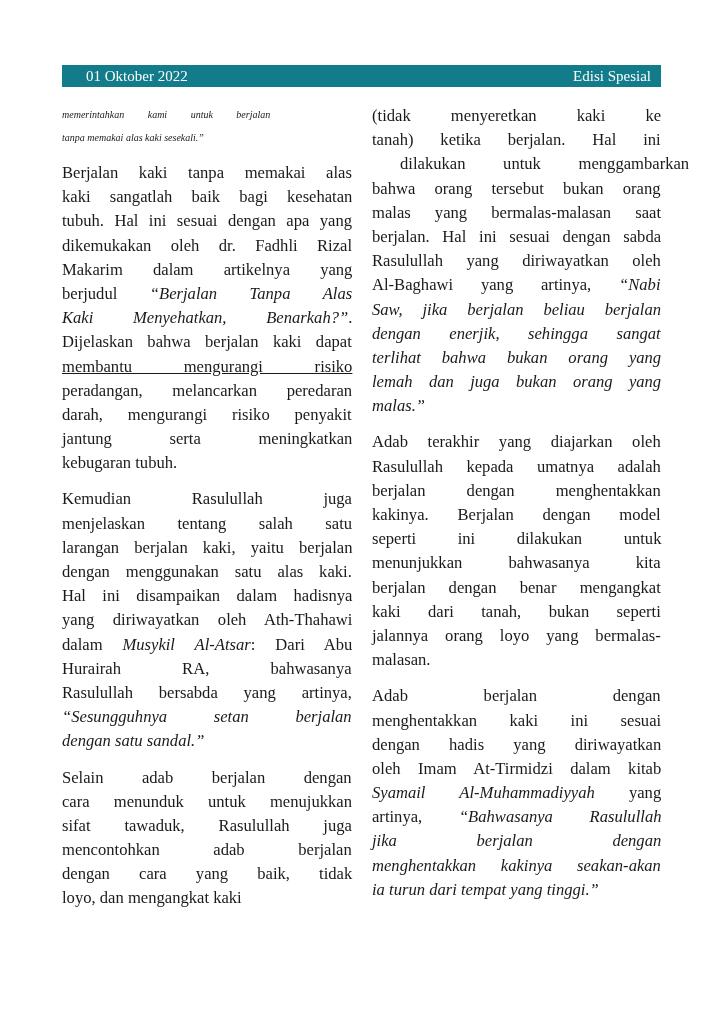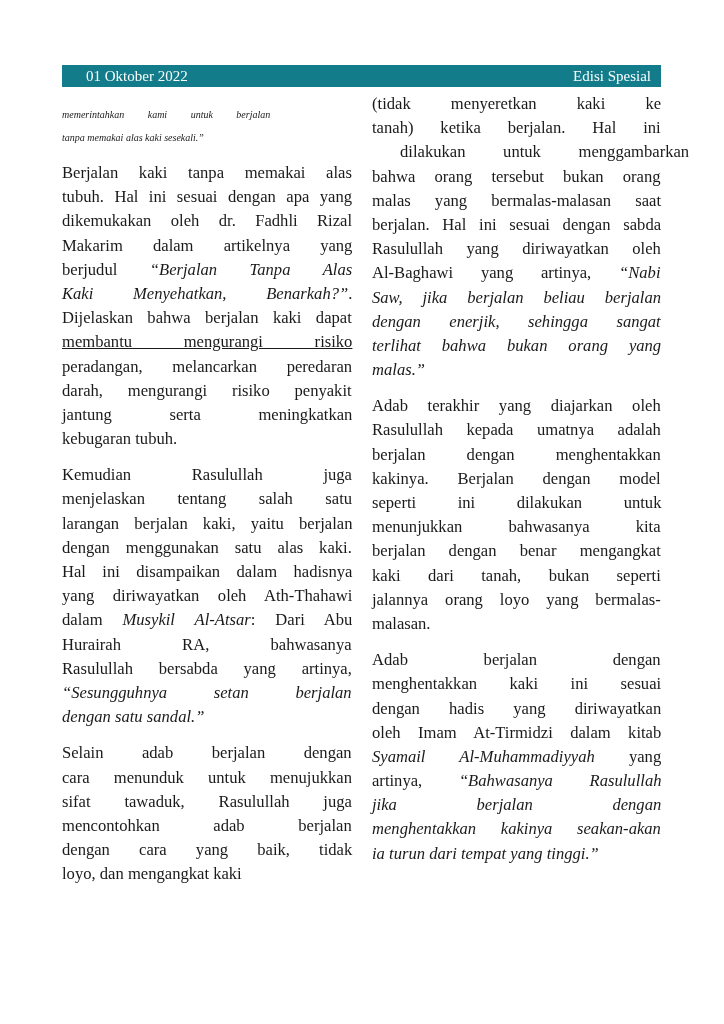--- a/index.html
+++ b/index.html
@@ -29,21 +29,21 @@
     padding: 0 10px 0 24px;
     display: flex;
     justify-content: space-between;
     align-items: center;
   }
   .column {
     position: absolute;
     top: 104px;
   }
   .col-left { left: 62px; width: 290px; }
-  .col-right { left: 372px; width: 289px; top: 92px; }
+  .col-right { left: 372px; width: 289px; top: 104px; }
 
   .para {
     margin: 0 0 12px 0;
   }
   .line {
     display: block;
     font-size: 16.6px;
     line-height: 24.2px;
     height: 24.2px;
     white-space: nowrap;
@@ -69,20 +69,21 @@
   <span>Edisi Spesial</span>
 </div>
 
 <div class="column col-left">
     <div class="para quote-cont">
       <span class="line" style="white-space: nowrap; display: block; text-align-last: left; word-spacing: 21px;"><span class="it">memerintahkan kami untuk berjalan</span></span>
       <span class="line last" style="white-space: nowrap;"><span class="it">tanpa memakai alas kaki sesekali.”</span></span>
     </div>
     <div class="para">
       <span class="line" style="white-space: nowrap; display: block; text-align-last: left; word-spacing: 16.5px;"><span>Berjalan kaki tanpa memakai alas</span></span>
+      <span class="line" style="white-space: nowrap; display: block; text-align-last: left; word-spacing: 15px;"><span>kaki sangatlah baik bagi kesehatan</span></span>
       <span class="line" style="white-space: nowrap; display: block; text-align-last: left; word-spacing: 6.33333px;"><span>tubuh. Hal ini sesuai dengan apa yang</span></span>
       <span class="line" style="white-space: nowrap; display: block; text-align-last: left; word-spacing: 15.25px;"><span>dikemukakan oleh dr. Fadhli Rizal</span></span>
       <span class="line" style="white-space: nowrap; display: block; text-align-last: left; word-spacing: 26px;"><span>Makarim dalam artikelnya yang</span></span>
       <span class="line" style="white-space: nowrap; display: block; text-align-last: left; word-spacing: 28.3333px;"><span>berjudul </span><span class="it">“Berjalan Tanpa Alas</span></span>
       <span class="line" style="white-space: nowrap; display: block; text-align-last: left; word-spacing: 35.5px;"><span class="it">Kaki Menyehatkan, Benarkah?”</span><span>.</span></span>
       <span class="line" style="white-space: nowrap; display: block; text-align-last: left; word-spacing: 10.25px;"><span>Dijelaskan bahwa berjalan kaki dapat</span></span>
       <span class="line" style="white-space: nowrap; display: block; text-align-last: left; word-spacing: 47.5px; text-decoration: underline;"><span>membantu mengurangi risiko</span></span>
       <span class="line" style="white-space: nowrap; display: block; text-align-last: left; word-spacing: 25.5px;"><span>peradangan, melancarkan peredaran</span></span>
       <span class="line" style="white-space: nowrap; display: block; text-align-last: left; word-spacing: 20.6667px;"><span>darah, mengurangi risiko penyakit</span></span>
       <span class="line" style="white-space: nowrap; display: block; text-align-last: left; word-spacing: 53.5px;"><span>jantung serta meningkatkan</span></span>
@@ -116,20 +117,21 @@
       <span class="line" style="white-space: nowrap; display: block; text-align-last: left; word-spacing: 22.75px;"><span>tanah) ketika berjalan. Hal ini</span></span>
       <span class="line" style="white-space: nowrap; display: block; text-align-last: left; word-spacing: 33.5px; margin-left: 28px;"><span>dilakukan untuk menggambarkan</span></span>
       <span class="line" style="white-space: nowrap; display: block; text-align-last: left; word-spacing: 15px;"><span>bahwa orang tersebut bukan orang</span></span>
       <span class="line" style="white-space: nowrap; display: block; text-align-last: left; word-spacing: 20px;"><span>malas yang bermalas-malasan saat</span></span>
       <span class="line" style="white-space: nowrap; display: block; text-align-last: left; word-spacing: 8.6px;"><span>berjalan. Hal ini sesuai dengan sabda</span></span>
       <span class="line" style="white-space: nowrap; display: block; text-align-last: left; word-spacing: 19.3333px;"><span>Rasulullah yang diriwayatkan oleh</span></span>
       <span class="line" style="white-space: nowrap; display: block; text-align-last: left; word-spacing: 23.6667px;"><span>Al-Baghawi yang artinya, </span><span class="it">“Nabi</span></span>
       <span class="line" style="white-space: nowrap; display: block; text-align-last: left; word-spacing: 15.75px;"><span class="it">Saw, jika berjalan beliau berjalan</span></span>
       <span class="line" style="white-space: nowrap; display: block; text-align-last: left; word-spacing: 24.3333px;"><span class="it">dengan enerjik, sehingga sangat</span></span>
       <span class="line" style="white-space: nowrap; display: block; text-align-last: left; word-spacing: 16.75px;"><span class="it">terlihat bahwa bukan orang yang</span></span>
+      <span class="line" style="white-space: nowrap; display: block; text-align-last: left; word-spacing: 12.2px;"><span class="it">lemah dan juga bukan orang yang</span></span>
       <span class="line last" style="white-space: nowrap;"><span class="it">malas.”</span></span>
     </div>
     <div class="para">
       <span class="line" style="white-space: nowrap; display: block; text-align-last: left; word-spacing: 15.5px; margin-top: 7px;"><span>Adab terakhir yang diajarkan oleh</span></span>
       <span class="line" style="white-space: nowrap; display: block; text-align-last: left; word-spacing: 19.3333px;"><span>Rasulullah kepada umatnya adalah</span></span>
       <span class="line" style="white-space: nowrap; display: block; text-align-last: left; word-spacing: 37px;"><span>berjalan dengan menghentakkan</span></span>
       <span class="line" style="white-space: nowrap; display: block; text-align-last: left; word-spacing: 24.6667px;"><span>kakinya. Berjalan dengan model</span></span>
       <span class="line" style="white-space: nowrap; display: block; text-align-last: left; word-spacing: 37.3333px;"><span>seperti ini dilakukan untuk</span></span>
       <span class="line" style="white-space: nowrap; display: block; text-align-last: left; word-spacing: 42px;"><span>menunjukkan bahwasanya kita</span></span>
       <span class="line" style="white-space: nowrap; display: block; text-align-last: left; word-spacing: 19px;"><span>berjalan dengan benar mengangkat</span></span>

